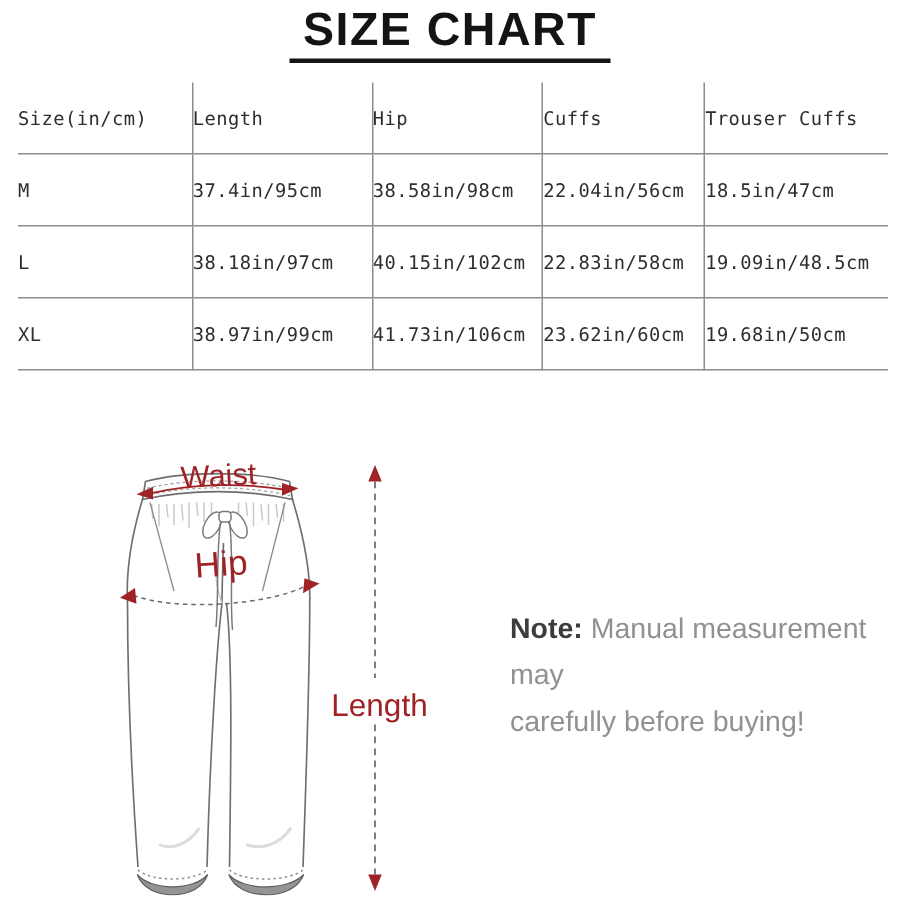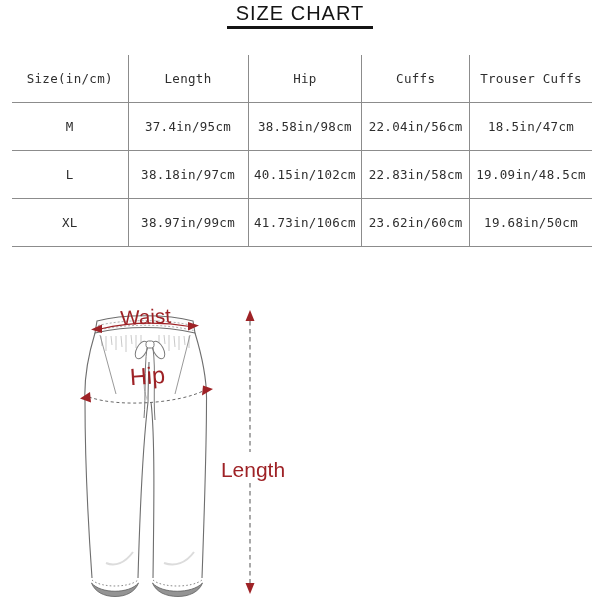--- a/index.html
+++ b/index.html
@@ -3,29 +3,29 @@
 <meta charset="utf-8">
 <style>
   html,body{margin:0;padding:0;background:#ffffff;}
   #stage{
     position:relative;width:600px;height:600px;background:#ffffff;
     font-family:"Liberation Sans",sans-serif;overflow:hidden;
   }
   
   .title-wrap{position:absolute;top:0;left:0;width:600px;text-align:center;}
   .title{
-    display:inline-block;margin:2px 0 0 0;font-size:20px;font-weight:400;
+    display:inline-block;margin:2px 0 0 0;font-size:31px;font-weight:700;
     letter-spacing:1px;color:#141414;border-bottom:3px solid #141414;
     padding:0 9px 1px 9px;
   }
   
   .table-wrap{position:absolute;left:12px;top:55px;width:580px;}
   table.size{width:100%;border-collapse:collapse;table-layout:fixed;}
   table.size th,table.size td{
-    height:47px;text-align:center;vertical-align:middle;
+    height:47px;text-align:left;vertical-align:middle;
     font-family:"DejaVu Sans Mono",monospace;font-size:12.5px;font-weight:400;
     color:#2e2e2e;letter-spacing:0.3px;padding:0;
     border-bottom:1px solid #8c8c8c;white-space:nowrap;overflow:hidden;
   }
   table.size th:not(:last-child),table.size td:not(:last-child){
     border-right:1px solid #8c8c8c;
   }
   
   .note{
     position:absolute;left:340px;top:404px;width:252px;
@@ -144,15 +144,17 @@
       <polygon points="205,10 200.5,21 209.5,21" fill="#9E2226"></polygon>
       <polygon points="205,294 200.5,283 209.5,283" fill="#9E2226"></polygon>
     </g>
 
     <text class="red-label" x="101" y="24" font-size="20.5" fill="#9E2226" text-anchor="middle" transform="rotate(-3 101 24)">Waist</text>
     <text class="red-label" x="103" y="84" font-size="23.5" fill="#9E2226" text-anchor="middle" transform="rotate(-4 103 84)">Hip</text>
     <text class="red-label" x="208" y="177" font-size="21" fill="#9E2226" text-anchor="middle">Length</text>
   </svg>
 
   <div class="note">
+    <div><span class="note-label">Note:</span> <span>Manual measurement may</span></div>
+    <div>carefully before buying!</div>
   </div>
 
 </div>
 
 </body></html>

